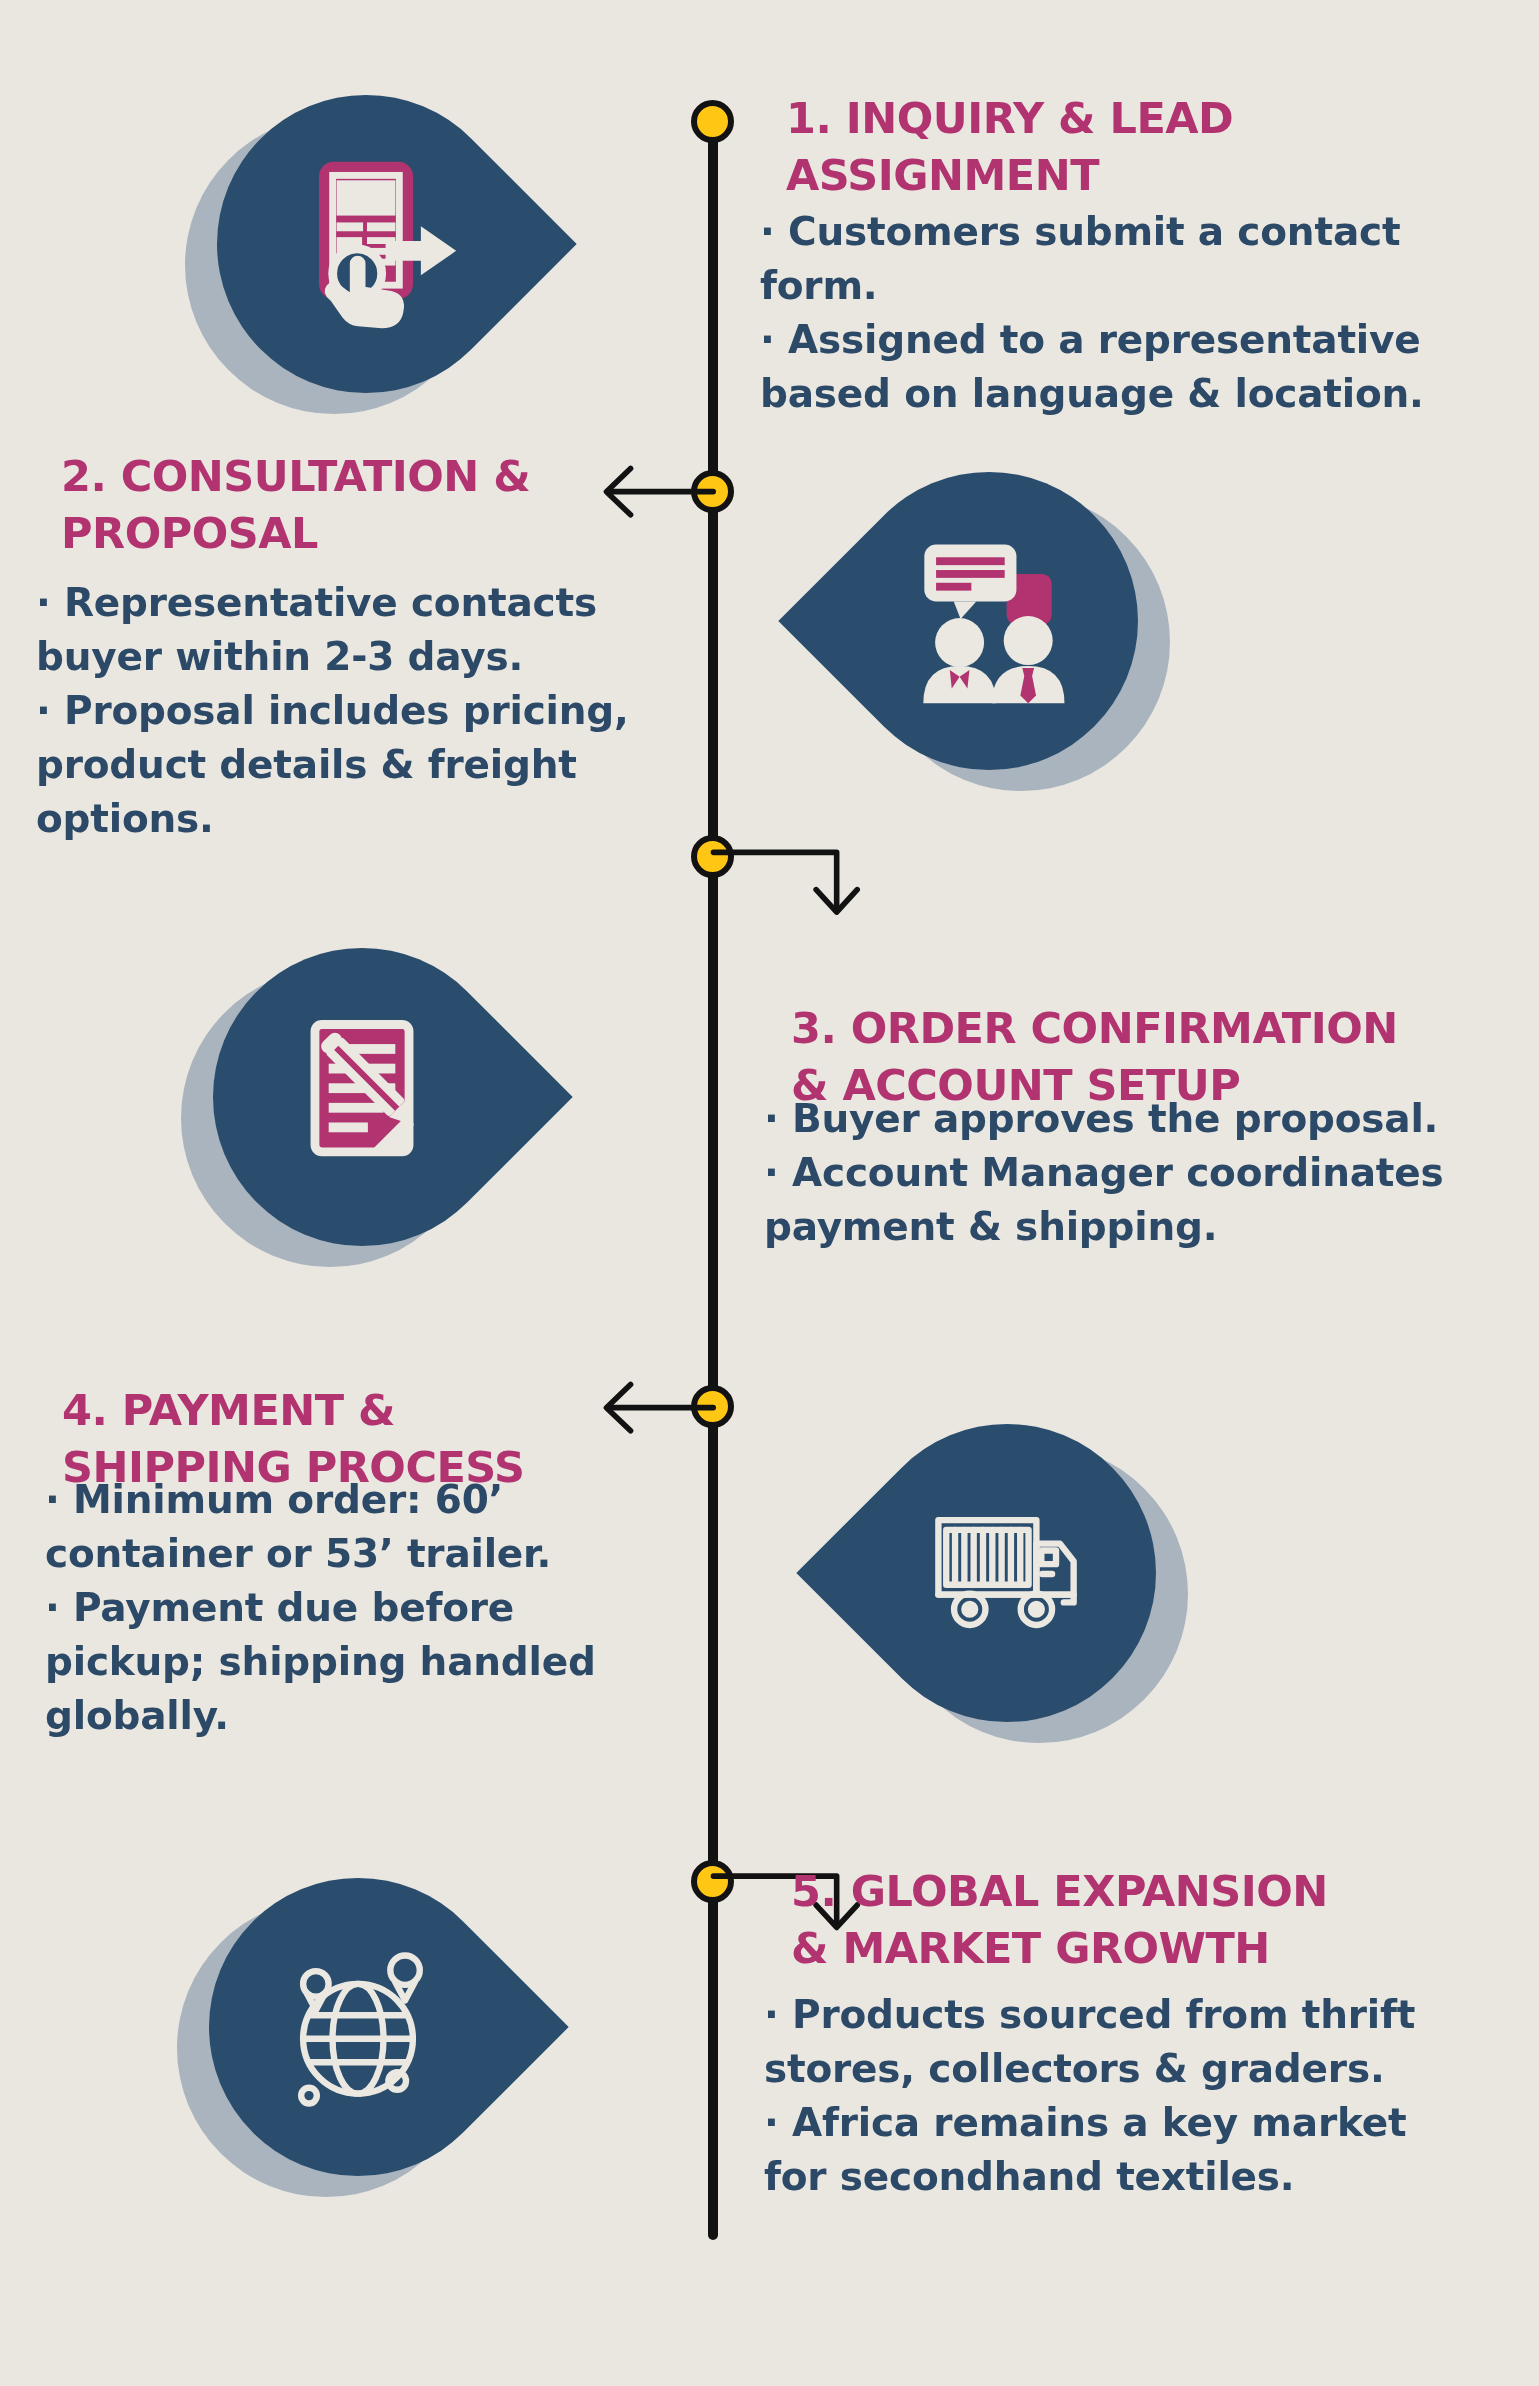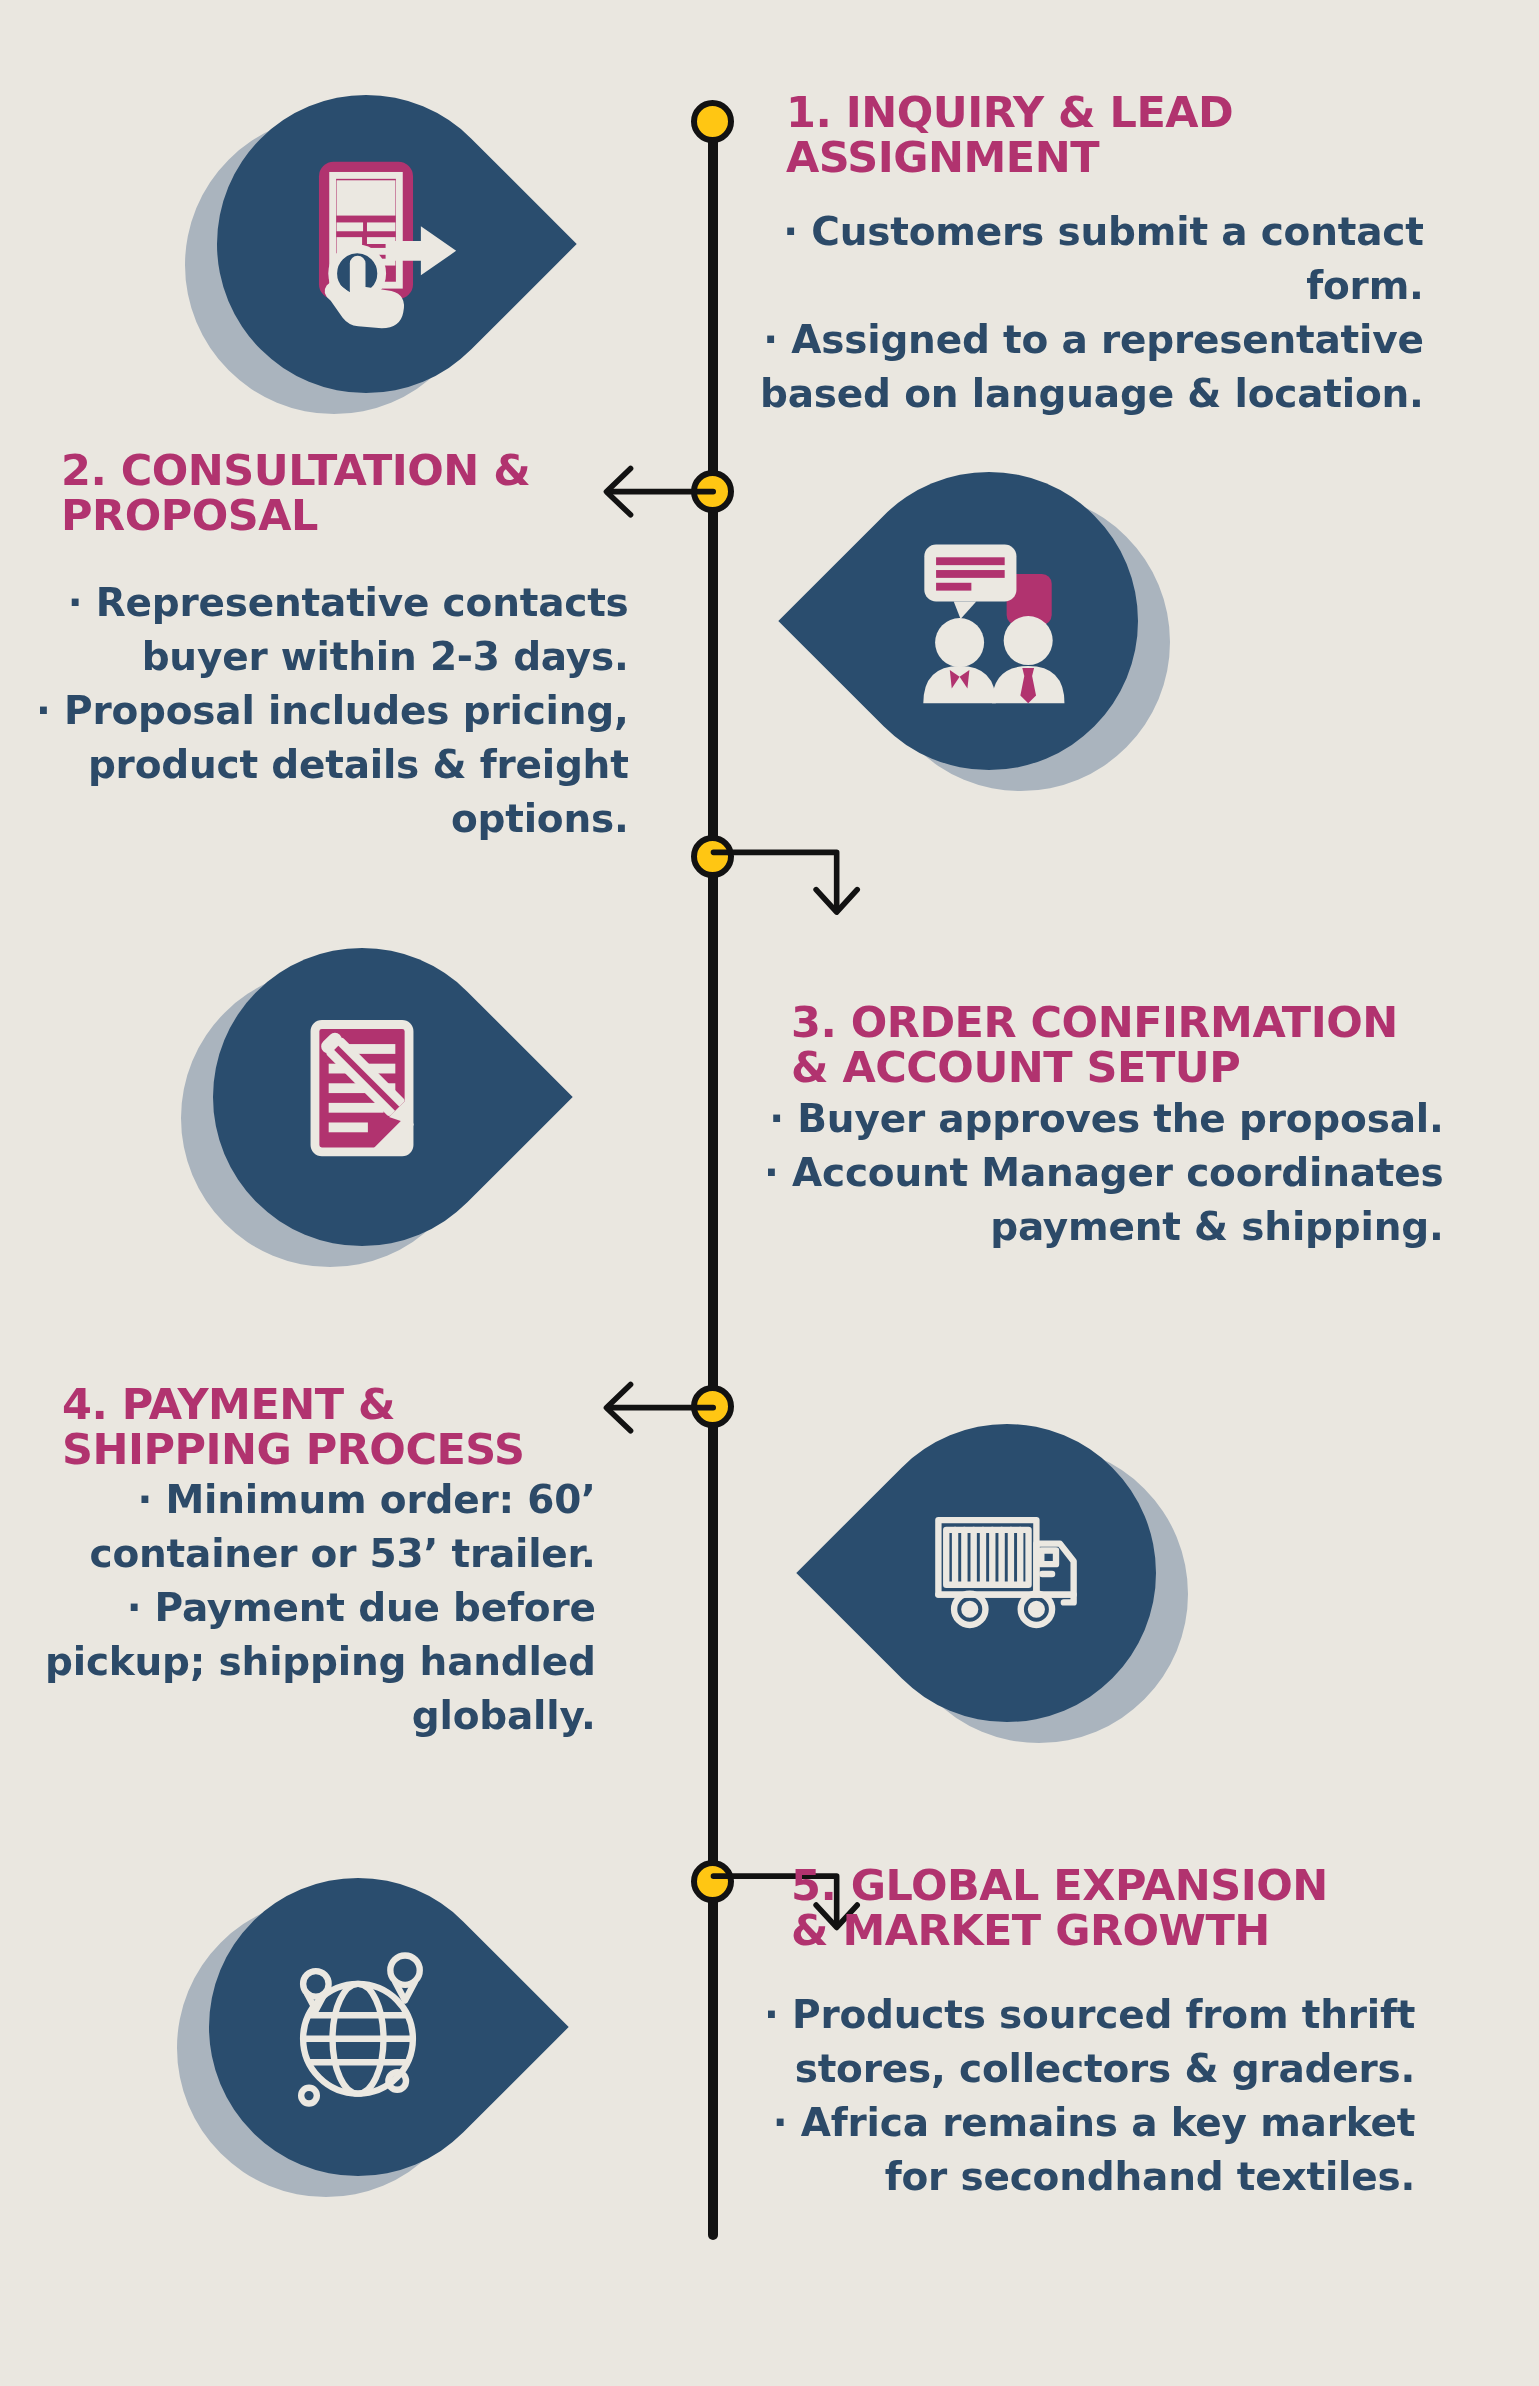--- a/index.html
+++ b/index.html
@@ -31,26 +31,26 @@
   }
   .drop{background:#2A4D6E;}
   .drop-shadow{background:#AAB4BE;}
   .point-right{border-radius:50% 0 50% 50%;}
   .point-left{border-radius:50% 50% 50% 0;}
   .badge .glyph{
     position:absolute;left:51px;top:51px;width:196px;height:196px;
   }
   
   .step-title{
-    color:#B1336F;font-size:43px;line-height:45px;font-weight:800;
+    color:#B1336F;font-size:43px;line-height:57px;font-weight:800;
     letter-spacing:-0.5px;white-space:pre-line;
   }
   .step-body{
     color:#2C4A68;font-size:39px;line-height:54px;font-weight:700;
-    letter-spacing:-0.2px;white-space:pre-line;text-align:right;
+    letter-spacing:-0.2px;white-space:pre-line;
   }
 </style>
 </head>
 <body>
 
 <div class="abs tl-line"></div>
 
 <div class="abs tl-dot" style="left:691px;top:100px;"></div>
 <div class="abs tl-dot" style="left:691px;top:470px;"></div>
 <div class="abs tl-dot" style="left:691px;top:835px;"></div>

